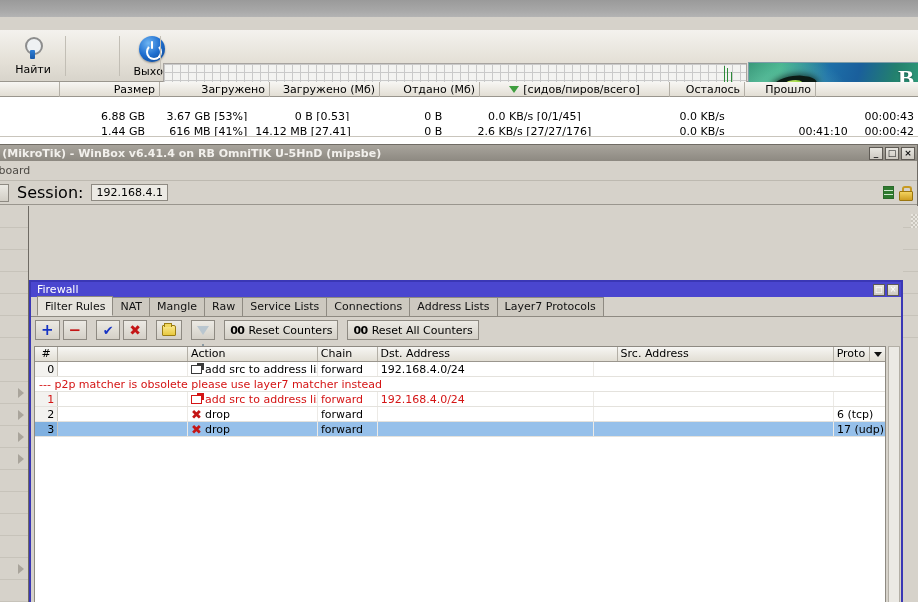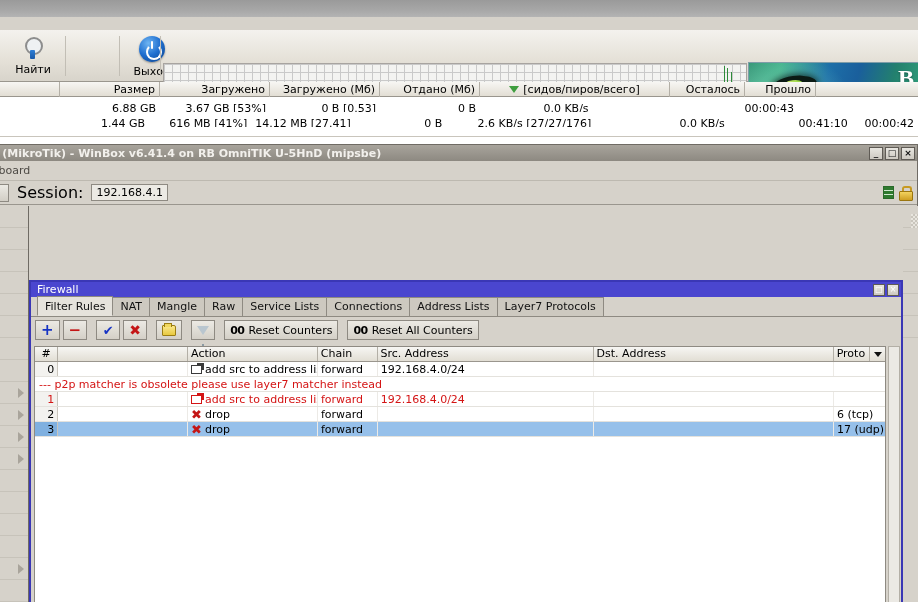--- a/index.html
+++ b/index.html
@@ -104,21 +104,21 @@
   #bc-list { position:absolute; left:0; top:82px; width:918px; height:62px; background:#ffffff; }
   #bc-head { display:flex; height:15px; background:linear-gradient(to bottom,#f7f6f3,#e2ded4);
              border-bottom:1px solid #9a968e; }
   #bc-head .th {
     border-right:1px solid #b3afa6; height:15px; line-height:14px;
     font-size:11px; padding:0 4px; text-align:right; white-space:nowrap; overflow:hidden;
     display:flex; align-items:center; justify-content:flex-end; gap:4px;
   }
   #bc-head .th.ctr { justify-content:center; }
   .bc-row { display:flex; height:15px; line-height:15px; font-size:11px; }
-  .bc-row .td { height:15px; padding:4px 4px; text-align:right; white-space:nowrap; overflow:hidden; }
+  .bc-row .td { height:15px; padding:12px 4px; text-align:right; white-space:nowrap; overflow:hidden; }
   .bc-row .td.ctr { text-align:center; }
   #bc-list-bottom { position:absolute; left:0; top:136px; width:918px; height:8px;
                     border-top:1px solid #c9c5bc; background:#fff; }
   .arrow-dn { width:0;height:0;border-left:5px solid transparent;border-right:5px solid transparent;
               border-top:7px solid #3f9e3f; }
   .arrow-up { width:0;height:0;border-left:5px solid transparent;border-right:5px solid transparent;
               border-bottom:7px solid #e8a41e; }
 
   
   #wb {
@@ -301,20 +301,21 @@
       <div class="th" style="width:75px">Осталось</div>
       <div class="th" style="width:71px">Прошло</div>
     </div>
 
     <div class="bc-row">
       <div class="td" style="width:60px"></div>
       <div class="td" style="width:100px">6.88 GB</div>
       <div class="td" style="width:110px">3.67 GB [53%]</div>
       <div class="td" style="width:110px">0 B [0.53]</div>
       <div class="td" style="width:100px">0 B</div>
+      <div class="td ctr" style="width:190px">0.0 KB/s [0/1/45]</div>
       <div class="td ctr" style="width:172px">0.0 KB/s</div>
       <div class="td" style="width:75px"></div>
       <div class="td" style="width:71px">00:00:43</div>
     </div>
 
     <div class="bc-row">
       <div class="td" style="width:60px"></div>
       <div class="td" style="width:100px">1.44 GB</div>
       <div class="td" style="width:110px">616 MB [41%]</div>
       <div class="td" style="width:110px">14.12 MB [27.41]</div>
@@ -439,22 +440,22 @@
             </div>
 
           </div>
 
           <div id="fw-table">
             <div id="fw-thead">
               <div class="th" style="width:24px;text-align:center">#</div>
               <div class="th" style="width:135px"></div>
               <div class="th" style="width:135px">Action</div>
               <div class="th" style="width:62px">Chain</div>
+              <div class="th" style="width:250px">Dst. Address</div>
               <div class="th" style="width:225px">Src. Address</div>
-              <div class="th" style="width:250px">Dst. Address</div>
               <div class="th" style="width:38px">Proto</div>
               <div class="th caret-cell" style="width:15px;border-right:none">
                 <span class="dcaret"></span>
               </div>
             </div>
 
             <div class="fw-row">
               <div class="td num" style="width:24px">0</div>
               <div class="td" style="width:135px"></div>
               <div class="td" style="width:135px">

